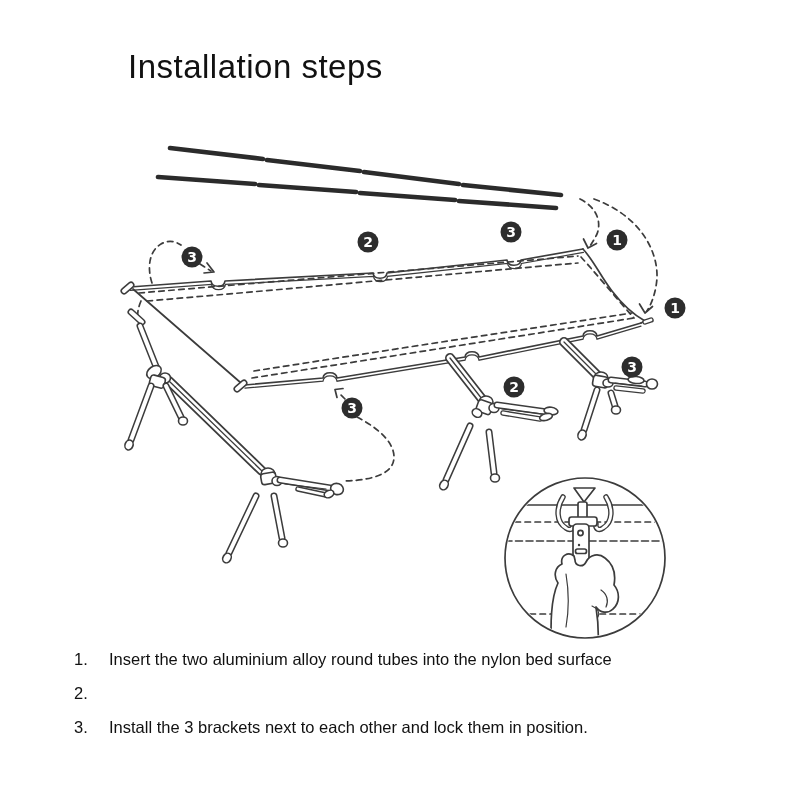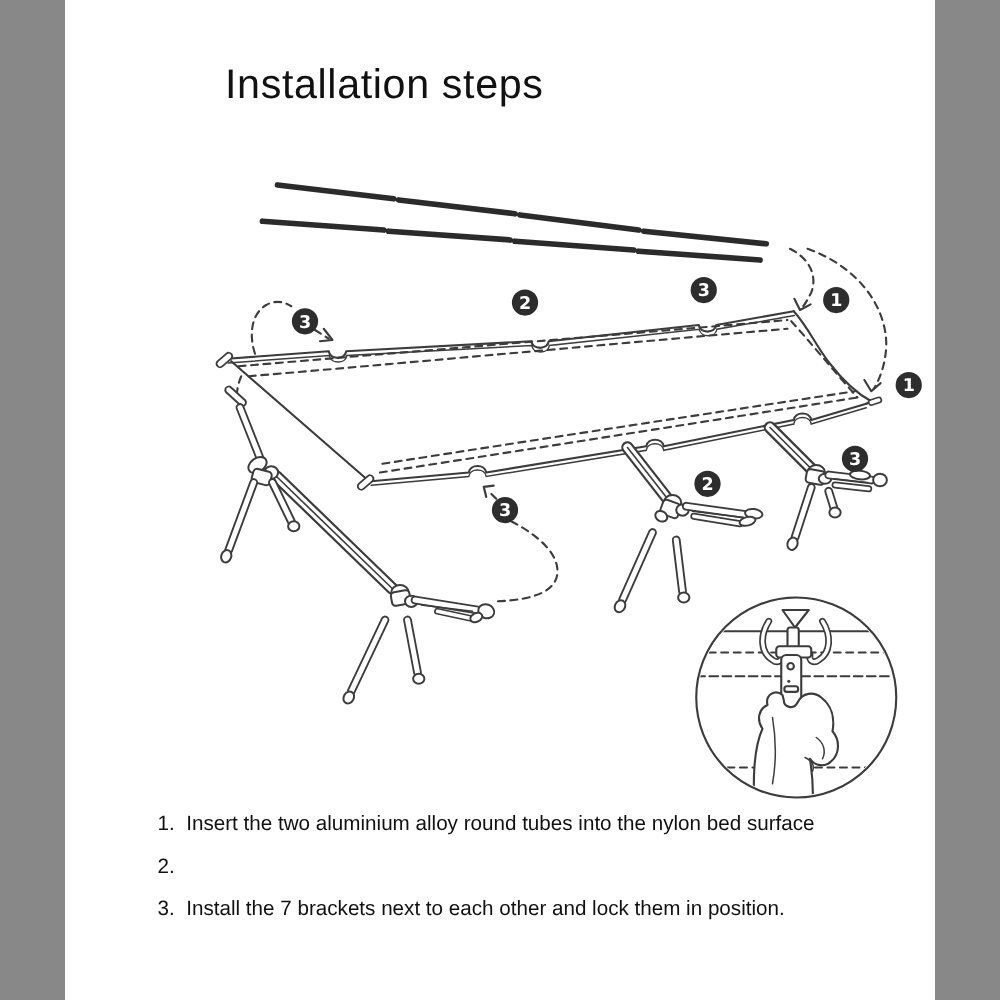--- a/index.html
+++ b/index.html
@@ -1,20 +1,20 @@
 <!DOCTYPE html>
 <html style="--line: #3c3c3c; --pole: #2b2b2b; --badge: #2d2d2d; --badge-text: #ffffff; --text: #111111; --bg: #ffffff;"><head>
 <meta charset="utf-8">
 <style>
   :root{
     --line:#3c3c3c; --pole:#2b2b2b; --badge:#2d2d2d; --badge-text:#ffffff;
     --text:#111111; --bg:#ffffff;
   }
   html,body{margin:0;padding:0;background:#888;}
-  .page{position:relative;width:696px;height:800px;background:var(--bg);margin:0 auto;
+  .page{position:relative;width:800px;height:800px;background:var(--bg);margin:0 auto;
         font-family:"Liberation Sans","DejaVu Sans",sans-serif;overflow:hidden;}
   .title{position:absolute;left:128px;top:48px;font-size:33px;letter-spacing:.5px;
          color:var(--text);font-weight:500;}
   svg{position:absolute;inset:0;}
   .ln{fill:none;stroke:var(--line);stroke-width:1.7;stroke-linecap:round;stroke-linejoin:round;}
   .thin{fill:none;stroke:var(--line);stroke-width:1.2;stroke-linecap:round;}
   .dash{fill:none;stroke:var(--line);stroke-width:1.7;stroke-linecap:round;stroke-dasharray:5.5 4.5;}
   .dash2{fill:none;stroke:var(--line);stroke-width:1.6;stroke-linecap:round;stroke-dasharray:7 3.5;}
   .pole{fill:none;stroke:var(--pole);stroke-width:4.6;stroke-linecap:round;}
   .tubeO{fill:none;stroke:var(--line);stroke-width:7;stroke-linecap:round;}
@@ -24,21 +24,21 @@
   .strapO{fill:none;stroke:var(--line);stroke-width:10;stroke-linecap:round;}
   .strapI{fill:none;stroke:#fff;stroke-width:6.5;stroke-linecap:round;}
   .strapC{fill:none;stroke:var(--line);stroke-width:1.3;stroke-linecap:round;}
   .blob{fill:#fff;stroke:var(--line);stroke-width:1.6;}
   .whitefill{fill:#fff;stroke:var(--line);stroke-width:1.7;stroke-linejoin:round;}
   .badge circle{fill:var(--badge);}
   .badge text{fill:var(--badge-text);font-family:"DejaVu Sans",sans-serif;font-size:14px;font-weight:bold;text-anchor:middle;}
   .instructions{position:absolute;left:74px;top:649px;width:680px;color:var(--text);font-size:16.5px;line-height:21px;}
   .instr{display:flex;margin-bottom:13px;}
   .instr .num{width:23px;flex:none;}
-  .instr .txt{white-space:pre-line;}
+  .instr .txt{white-space:pre-line;margin-left:12px;}
 </style>
 </head>
 <body>
 
 <div class="page">
 
   <div class="title">Installation steps</div>
 
   <svg width="800" height="800" viewBox="0 0 800 800">
     <defs>
@@ -253,17 +253,17 @@
   <div class="instructions">
     <div class="instr">
       <span class="num">1.</span>
       <span class="txt">Insert the two aluminium alloy round tubes into the nylon bed surface</span>
     </div>
     <div class="instr">
       <span class="num">2.</span>
     </div>
     <div class="instr">
       <span class="num">3.</span>
-      <span class="txt">Install the 7 brackets next to each other and lock them in position.</span>
+      <span class="txt">Install the 3 brackets next to each other and lock them in position.</span>
     </div>
   </div>
 
 </div>
 
 </body></html>

